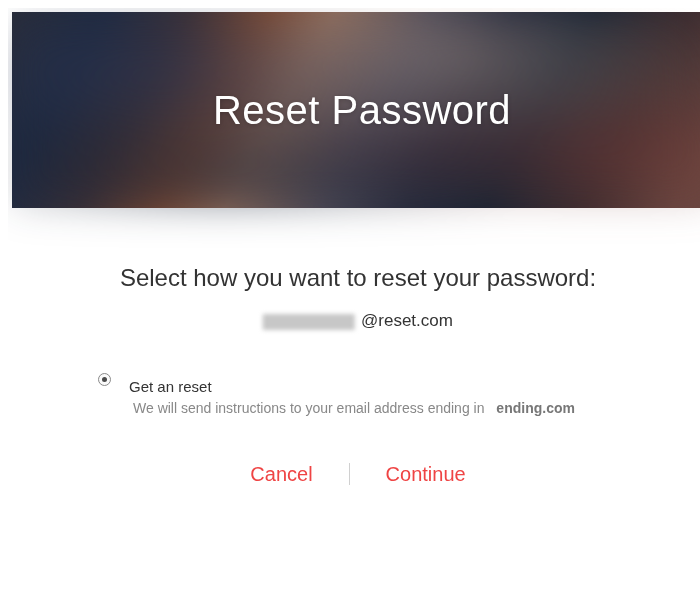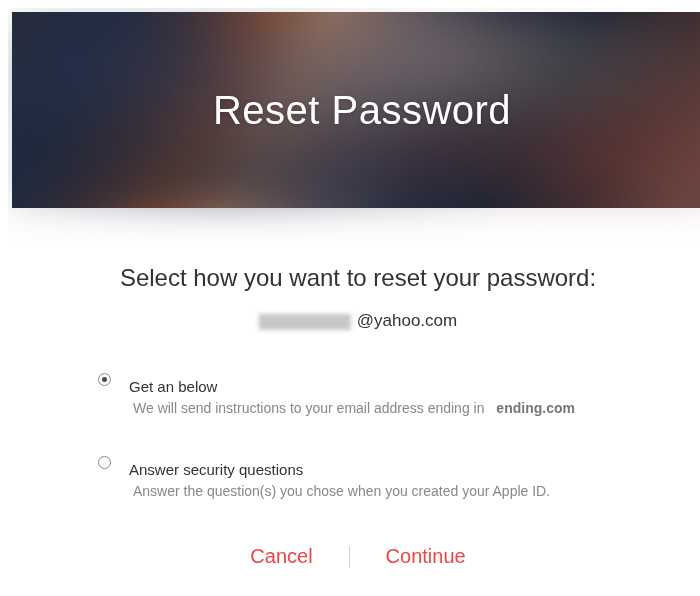--- a/index.html
+++ b/index.html
@@ -151,43 +151,34 @@
 </head>
 <body>
 
 <div class="hero">
   <h1 class="hero-title">Reset Password</h1>
 </div>
 
 <div class="content">
   <div class="subheading">Select how you want to reset your password:</div>
   <div class="email-line">
-    <span class="email-masked"></span><span>@yahoo.com</span>
+    <span class="email-masked"></span><span>@reset.com</span>
   </div>
 
   <div class="options">
     <div class="option">
       <span class="radio selected"></span>
       <div class="option-text">
-        <div class="option-title">Get an below</div>
+        <div class="option-title">Get an reset</div>
         <div class="option-desc">
           <span>We will send instructions to your email address ending in </span><b>ending.com</b>
         </div>
       </div>
     </div>
 
-    <div class="option">
-      <span class="radio"></span>
-      <div class="option-text">
-        <div class="option-title">Answer security questions</div>
-        <div class="option-desc">
-          <span>Answer the question(s) you chose when you created your Apple ID.</span><b></b>
-        </div>
-      </div>
-    </div>
   </div>
 
   <div class="actions">
     <button class="action-btn">Cancel</button>
     <div class="divider"></div>
     <button class="action-btn">Continue</button>
   </div>
 </div>
 
 </body></html>

